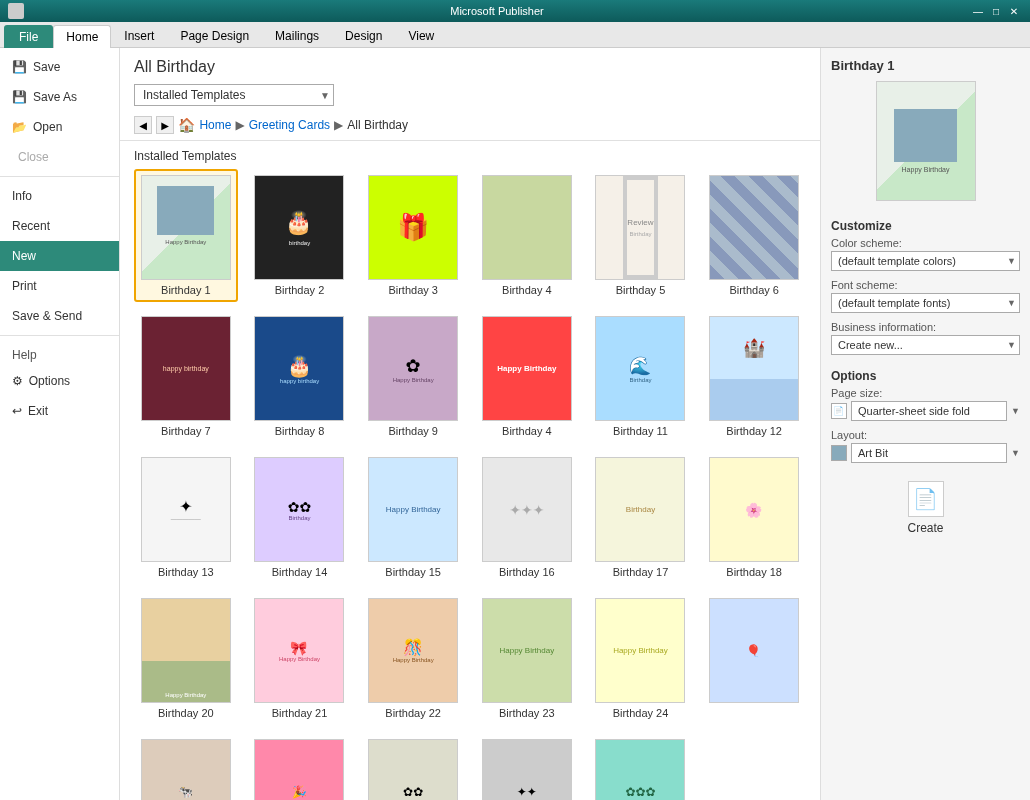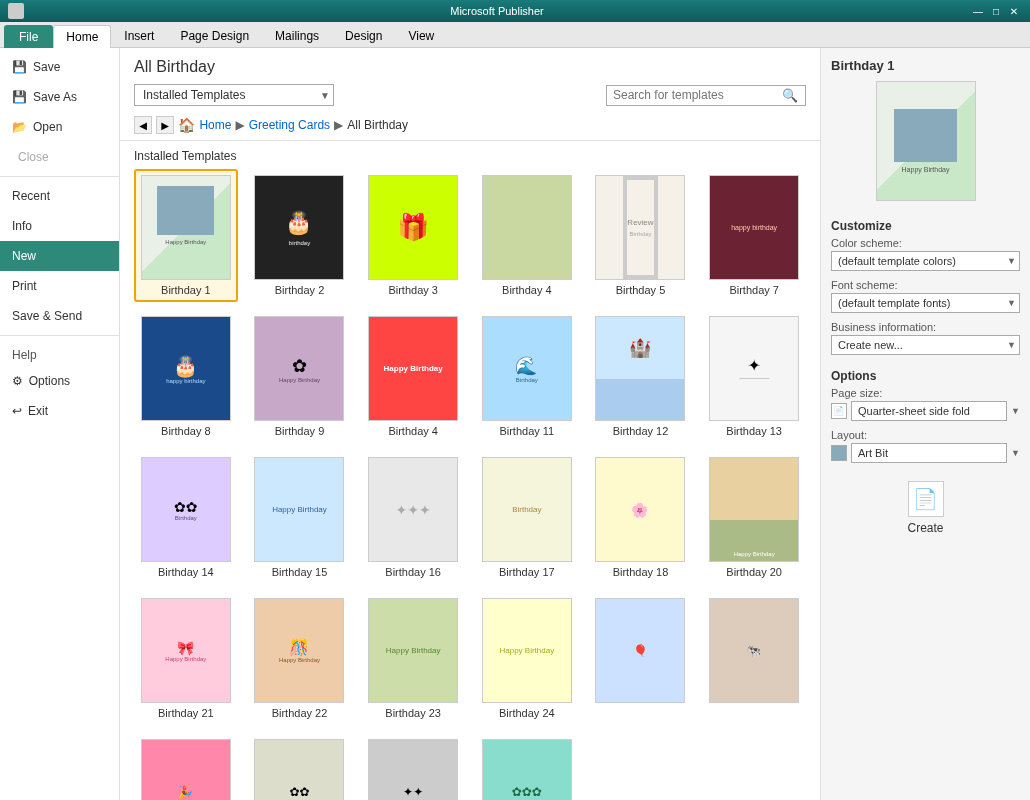--- a/index.html
+++ b/index.html
@@ -329,24 +329,24 @@
     <div class="sidebar-item">
       <span>📂</span>
       <span>Open</span>
     </div>
     <div class="sidebar-item" style="color:#aaa;">
       <span></span>
       <span>Close</span>
     </div>
     <div class="sidebar-divider"></div>
     <div class="sidebar-item">
+      <span>Info</span>
+    </div>
+    <div class="sidebar-item">
       <span>Recent</span>
-    </div>
-    <div class="sidebar-item">
-      <span>Info</span>
     </div>
     <div class="sidebar-item active">
       <span>New</span>
     </div>
     <div class="sidebar-item">
       <span>Print</span>
     </div>
     <div class="sidebar-item">
       <span>Save &amp; Send</span>
     </div>
@@ -365,24 +365,20 @@
   <div class="content-area">
     <div class="content-header">
       <div class="content-title">All Birthday</div>
       <div class="toolbar-row">
         <div class="template-select-wrapper">
           <select class="template-select">
             <option>Installed Templates</option>
             <option>Online Templates</option>
           </select>
           <span class="select-arrow">▼</span>
-        </div>
-        <div class="search-box">
-          <input class="search-input" placeholder="Search for templates" type="text" style="">
-          <button class="search-btn">🔍</button>
         </div>
       </div>
       <div class="breadcrumb-row">
         <button class="breadcrumb-nav-btn">◀</button>
         <button class="breadcrumb-nav-btn">▶</button>
         <span style="font-size:14px;color:#555;">🏠</span>
         <span class="breadcrumb-item">Home</span>
         <span class="breadcrumb-sep">▶</span>
         <span class="breadcrumb-item">Greeting Cards</span>
         <span class="breadcrumb-sep">▶</span>
@@ -436,20 +432,24 @@
           <div class="template-item">
             <div class="template-thumb t5">
               <div style="display:flex;flex-direction:column;align-items:center;justify-content:center;height:100%;border:4px solid #ccc;">
                 <div style="font-size:8px;color:#888;margin-bottom:4px;">Review</div>
                 <div style="font-size:6px;color:#aaa;">Birthday</div>
               </div>
             </div>
             <div class="template-label">Birthday  5</div>
           </div>
 
+          <div class="template-item">
+            <div class="template-thumb t6"></div>
+            <div class="template-label">Birthday  6</div>
+          </div>
 
           <div class="template-item">
             <div class="template-thumb t7">
               <div style="display:flex;flex-direction:column;align-items:center;justify-content:center;height:100%;">
                 <div style="font-size:7px;color:#ffccaa;text-align:center;padding:4px;">happy birthday</div>
               </div>
             </div>
             <div class="template-label">Birthday  7</div>
           </div>
 

